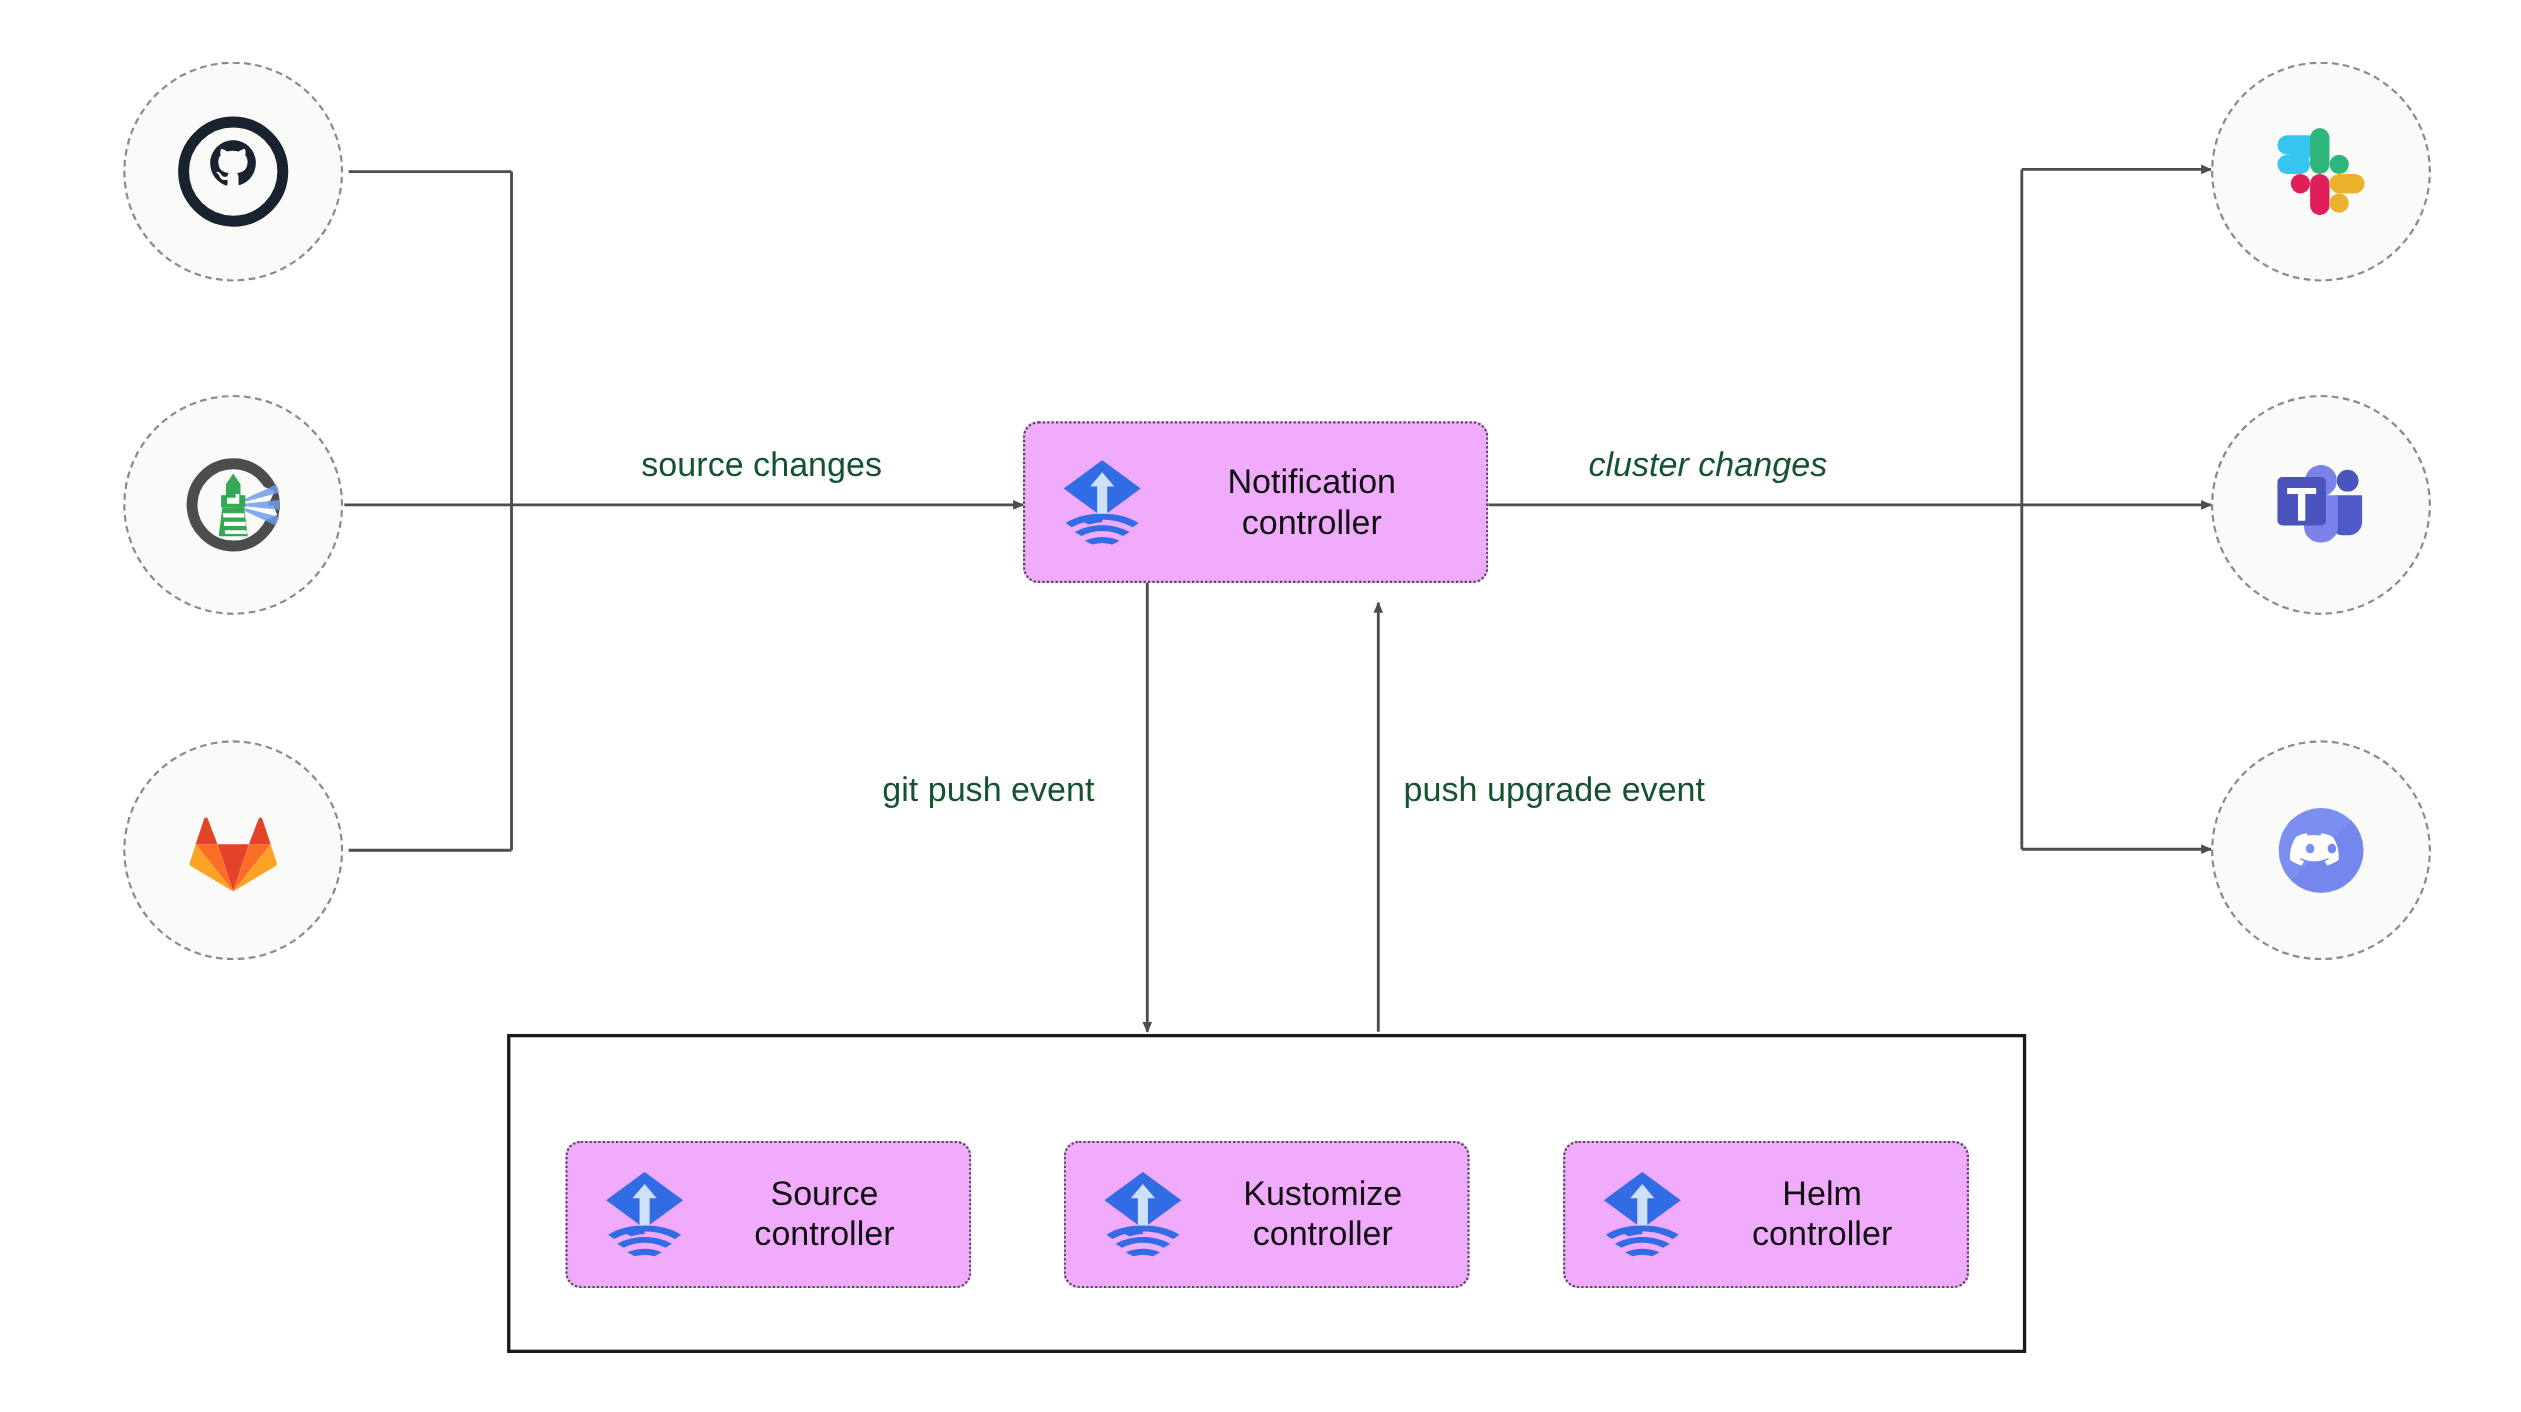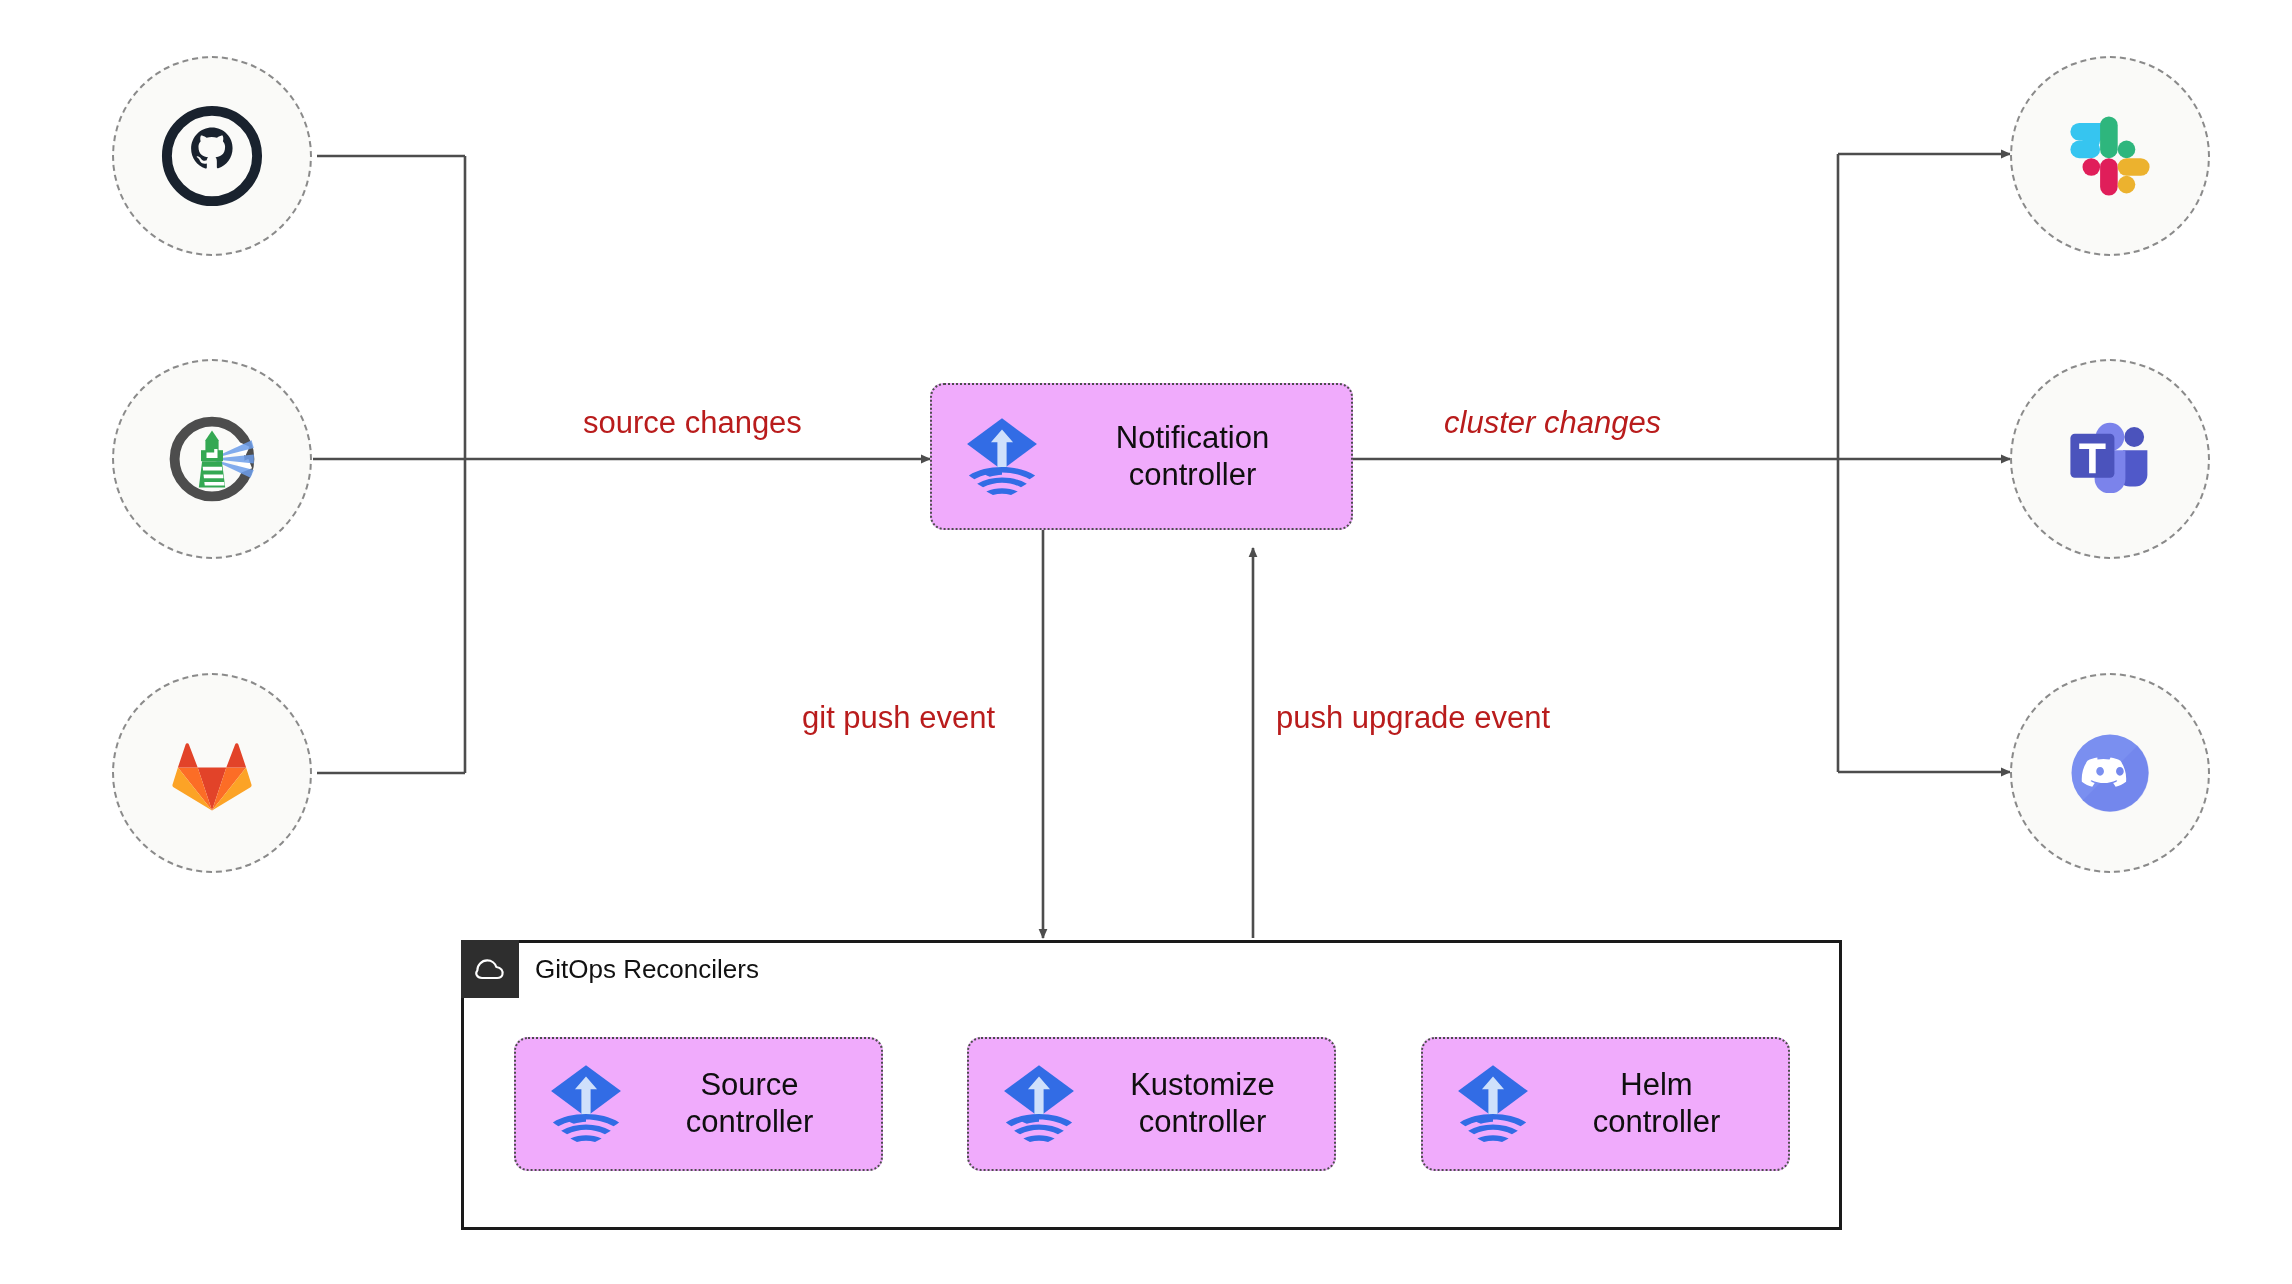--- a/index.html
+++ b/index.html
@@ -43,21 +43,21 @@
   #reconcilers-iconcell{
     width:58px;height:58px;background:#2e2e2e;
     display:flex;align-items:center;justify-content:center;flex:0 0 auto;
   }
   #reconcilers-title{
     font-size:26px;color:#111;margin-left:16px;white-space:nowrap;
   }
 
   
   .edge-label{
-    position:absolute;font-size:31px;color:#b91c1c;white-space:nowrap;
+    position:absolute;font-size:31px;color:#14532d;white-space:nowrap;
   }
 </style>
 </head>
 <body>
 
 <div id="canvas">
 
   <svg class="wires" viewBox="0 0 2292 1284" width="2292" height="1284">
     <defs>
       <marker id="arrow" markerWidth="11" markerHeight="11" refX="9" refY="5" orient="auto" markerUnits="userSpaceOnUse">
@@ -188,30 +188,20 @@
         <path d="M23 79c8-4.4 17-6.7 27-6.7s19 2.3 27 6.7c-2 1.4-4.2 2.7-6.4 3.9-6.5-3.3-13.4-5-20.6-5s-14.1 1.7-20.6 5c-2.2-1.2-4.4-2.5-6.4-3.9z"></path>
         <path d="M33 87.5c5.4-2.4 11.2-3.6 17-3.6s11.6 1.2 17 3.6c-2.3 1.4-4.7 2.7-7.2 3.9-3.2-1-6.5-1.5-9.8-1.5s-6.6 0.5-9.8 1.5c-2.5-1.2-4.9-2.5-7.2-3.9z"></path>
         <path d="M43 62.5c2.3-0.5 4.6-0.8 7-0.8v7.6c-4.6 0.2-9 1-13.2 2.3-2.3-1-4.5-2.2-6.5-3.5 3.9-2.5 8.2-4.3 12.7-5.6z"></path>
       </g>
     </svg>
     <span class="ctrl-label">Notification
 controller</span>
   </div>
 
   <div id="reconcilers-box"></div>
-  <div id="reconcilers-titlebar">
-    <div id="reconcilers-iconcell">
-      <svg width="34" height="26" viewBox="0 0 34 26">
-        <path d="M9 22 C3.8 22 1.8 17.4 4.4 14.3 C4.2 9.2 8.6 4.4 14.2 4.4
-                 C18.6 4.4 22.2 7.2 23.3 11 C28 11.3 30.6 15.1 29.4 18.8
-                 C28.7 21 26.6 22 24.2 22 Z" fill="none" stroke="#ffffff" stroke-width="2.1" stroke-linejoin="round"></path>
-      </svg>
-    </div>
-    <span id="reconcilers-title">GitOps Reconcilers</span>
-  </div>
 
   <div class="ctrl-box" style="left:514px;top:1037px;width:369px;height:134px;">
     <svg class="flux" viewBox="0 0 100 100">
       <path fill="#326ce5" d="M50 8 L88 36 L50 64 L12 36 Z"></path>
       <path fill="#cfe0fb" d="M50 20 L62 34 H55 V62 H45 V34 H38 Z"></path>
       <g fill="#326ce5">
         <path d="M14 70c10-6 22-9 36-9s26 3 36 9c-2 1.6-4 3-6 4.3-9-5-19-7.4-30-7.4s-21 2.4-30 7.4c-2-1.3-4-2.7-6-4.3z"></path>
         <path d="M23 79c8-4.4 17-6.7 27-6.7s19 2.3 27 6.7c-2 1.4-4.2 2.7-6.4 3.9-6.5-3.3-13.4-5-20.6-5s-14.1 1.7-20.6 5c-2.2-1.2-4.4-2.5-6.4-3.9z"></path>
         <path d="M33 87.5c5.4-2.4 11.2-3.6 17-3.6s11.6 1.2 17 3.6c-2.3 1.4-4.7 2.7-7.2 3.9-3.2-1-6.5-1.5-9.8-1.5s-6.6 0.5-9.8 1.5c-2.5-1.2-4.9-2.5-7.2-3.9z"></path>
         <path d="M43 62.5c2.3-0.5 4.6-0.8 7-0.8v7.6c-4.6 0.2-9 1-13.2 2.3-2.3-1-4.5-2.2-6.5-3.5 3.9-2.5 8.2-4.3 12.7-5.6z"></path>

